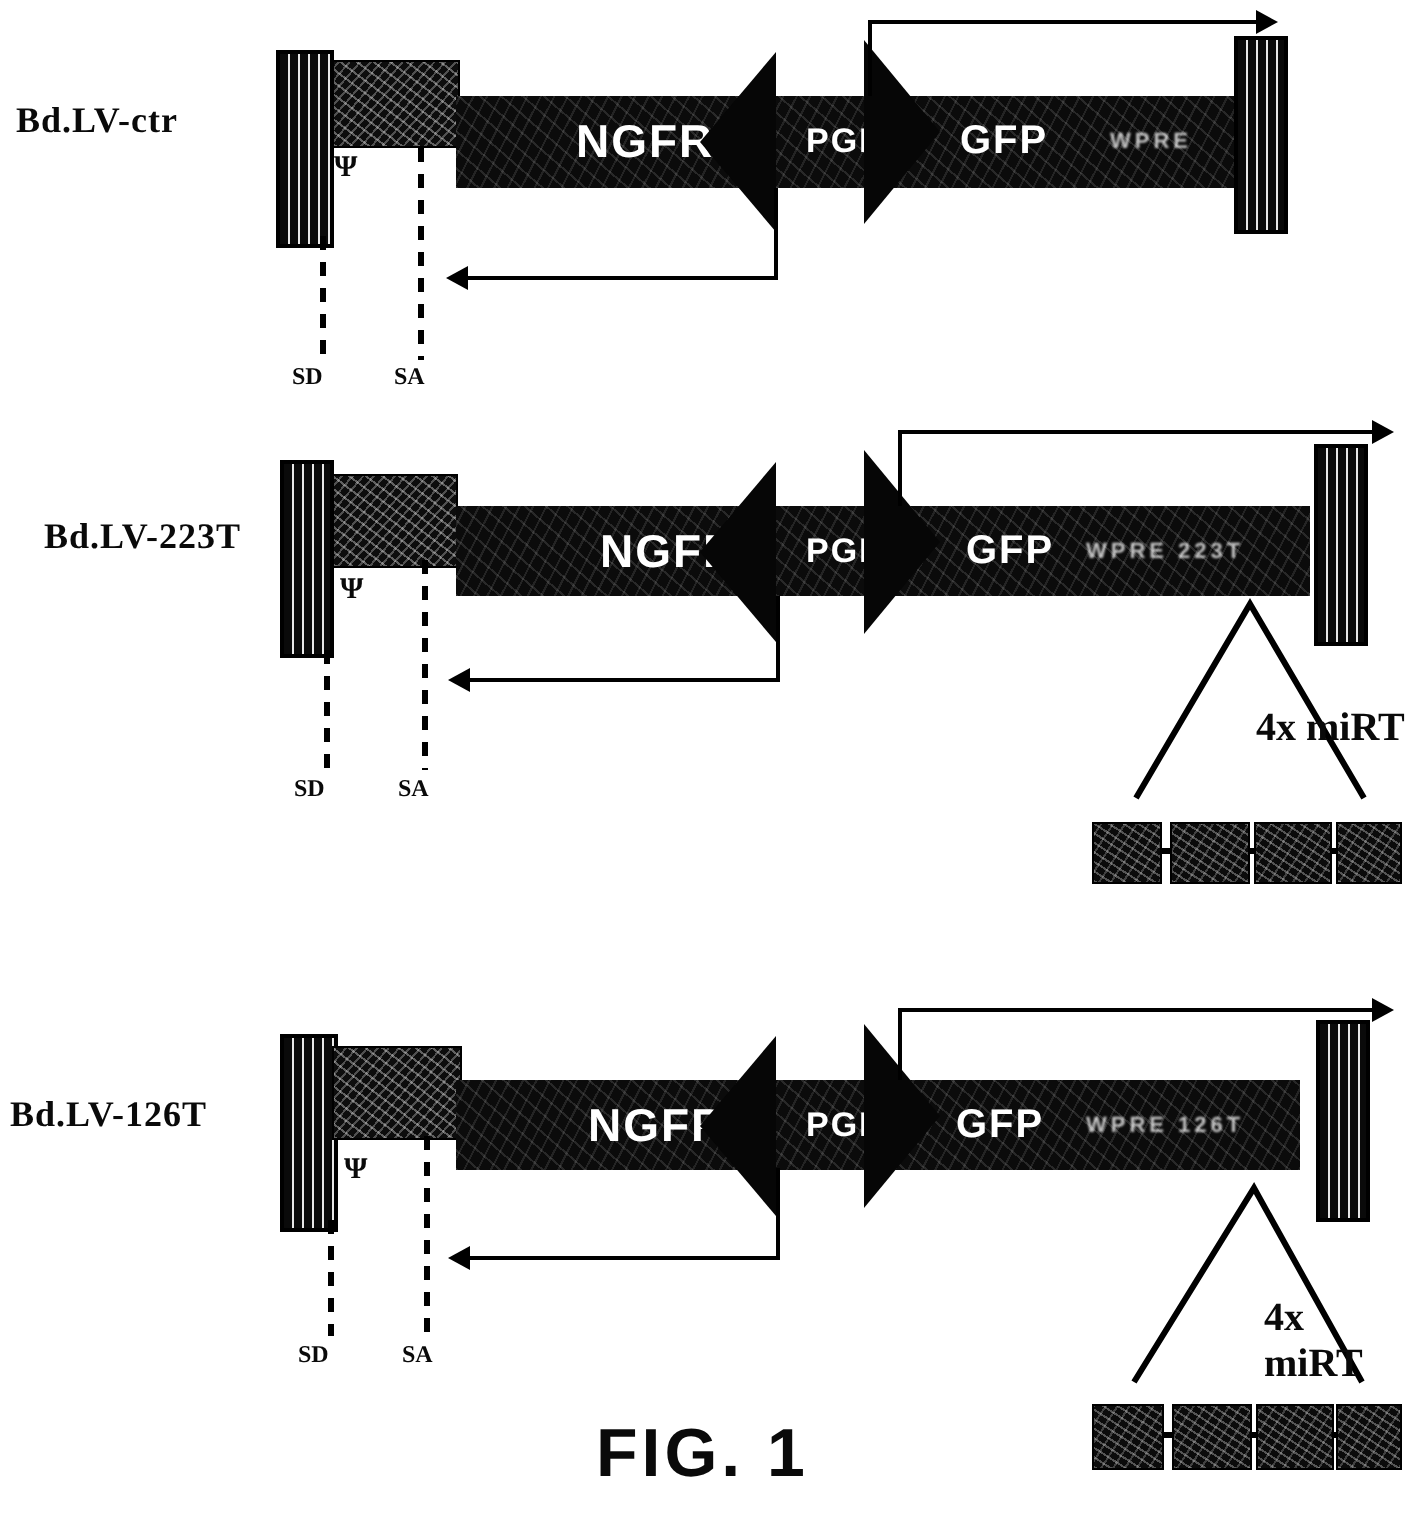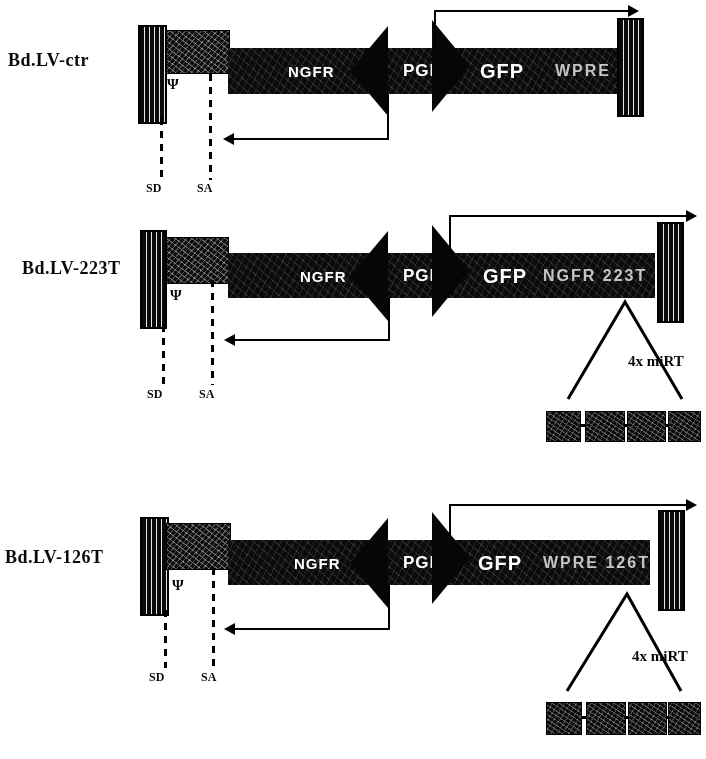--- a/index.html
+++ b/index.html
@@ -42,26 +42,26 @@
 
   
   .bar{position:absolute;background-color:#0b0b0b;background-image:
       repeating-linear-gradient(41deg,rgba(255,255,255,.12) 0 1px,transparent 1px 7px),
       repeating-linear-gradient(-63deg,rgba(255,255,255,.10) 0 1px,transparent 1px 6px);}
   .c0 .bar{left:228px;top:48px;width:390px;height:46px;}
   .c1 .bar{left:228px;top:48px;width:427px;height:45px;}
   .c2 .bar{left:228px;top:48px;width:422px;height:45px;}
   .bt{position:absolute;color:#fff;font-family:"Liberation Sans",sans-serif;
       font-weight:bold;top:50%;transform:translateY(-50%);white-space:nowrap;}
-  .ngfr{font-size:15px;letter-spacing:1px;}
+  .ngfr{font-size:23px;letter-spacing:1px;}
   .c0 .ngfr{left:60px;}.c1 .ngfr{left:72px;}.c2 .ngfr{left:66px;}
   .pgk{font-size:17px;left:175px;letter-spacing:1px;}
   .gfp{font-size:20px;letter-spacing:1px;}
   .c0 .gfp{left:252px;}.c1 .gfp{left:255px;}.c2 .gfp{left:250px;}
-  .deg{font-size:16px;letter-spacing:2px;opacity:.75;filter:blur(.5px);padding-left:15px;}
+  .deg{font-size:11px;letter-spacing:2px;opacity:.75;filter:blur(.5px);padding-left:15px;}
   .c0 .deg{left:312px;}.c1 .deg{left:300px;}.c2 .deg{left:300px;}
 
   
   .blkarrow{position:absolute;width:0;height:0;}
   .aL{border-top:45px solid transparent;border-bottom:45px solid transparent;
       border-right:38px solid #060606;left:350px;top:26px;}
   .aR{border-top:46px solid transparent;border-bottom:46px solid transparent;
       border-left:38px solid #060606;left:432px;top:20px;}
 
   
@@ -101,21 +101,21 @@
   .c2 .sa{left:212px;top:76px;height:100px;}
   .sdsa{position:absolute;font-weight:bold;font-size:12px;font-family:"Liberation Serif",serif;}
   .c0 .sdl{left:146px;top:181px;}  .c0 .sal{left:197px;top:181px;}
   .c1 .sdl{left:147px;top:182px;}  .c1 .sal{left:199px;top:182px;}
   .c2 .sdl{left:149px;top:178px;}  .c2 .sal{left:201px;top:178px;}
 
   
   .tri{position:absolute;}
   .c1 .tri{left:555px;top:93px;}
   .c2 .tri{left:555px;top:98px;}
-  .mlabel{position:absolute;font-weight:bold;font-size:15px;font-family:"Liberation Serif",serif;padding-left:36px;}
+  .mlabel{position:absolute;font-weight:bold;font-size:20px;font-family:"Liberation Serif",serif;padding-left:36px;}
   .c1 .mlabel{left:592px;top:148px;}
   .c2 .mlabel{left:596px;top:156px;}
   .mbox{position:absolute;background-color:#0b0b0b;border:1px solid #000;background-image:
       repeating-linear-gradient(33deg,rgba(255,255,255,.30) 0 1px,transparent 1px 4px),
       repeating-linear-gradient(-57deg,rgba(255,255,255,.22) 0 1px,transparent 1px 5px);}
   .c1 .mb1{left:546px;top:206px;width:33px;height:29px;}
   .c1 .mb2{left:585px;top:206px;width:38px;height:29px;}
   .c1 .mb3{left:627px;top:206px;width:37px;height:29px;}
   .c1 .mb4{left:668px;top:206px;width:31px;height:29px;}
   .c2 .mb1{left:546px;top:210px;width:34px;height:31px;}
@@ -170,21 +170,21 @@
     <div class="noisebox"></div>
     <div class="psi">Ψ</div>
     <div class="dashv sd"></div>
     <div class="dashv sa"></div>
     <div class="sdsa sdl">SD</div>
     <div class="sdsa sal">SA</div>
     <div class="bar">
       <span class="bt ngfr">NGFR</span>
       <span class="bt pgk">PGK</span>
       <span class="bt gfp">GFP</span>
-      <span class="bt deg">NGFR 223T</span>
+      <span class="bt deg">WPRE 223T</span>
     </div>
     <div class="blkarrow aL"></div>
     <div class="blkarrow aR"></div>
     <div class="ltr ltrR"></div>
     <div class="vline tav"></div>
     <div class="hline tah"></div>
     <div class="headR"></div>
     <div class="vline bav"></div>
     <div class="hline bah"></div>
     <div class="headL"></div>
@@ -231,13 +231,14 @@
     <div class="mlabel">4x miRT</div>
     <div class="mbox mb1"></div>
     <div class="mdash md1"></div>
     <div class="mbox mb2"></div>
     <div class="mdash md2"></div>
     <div class="mbox mb3"></div>
     <div class="mdash md3"></div>
     <div class="mbox mb4"></div>
   </div>
 
+  <div class="figcap">FIG. 1</div>
 </div>
 
 </body></html>

